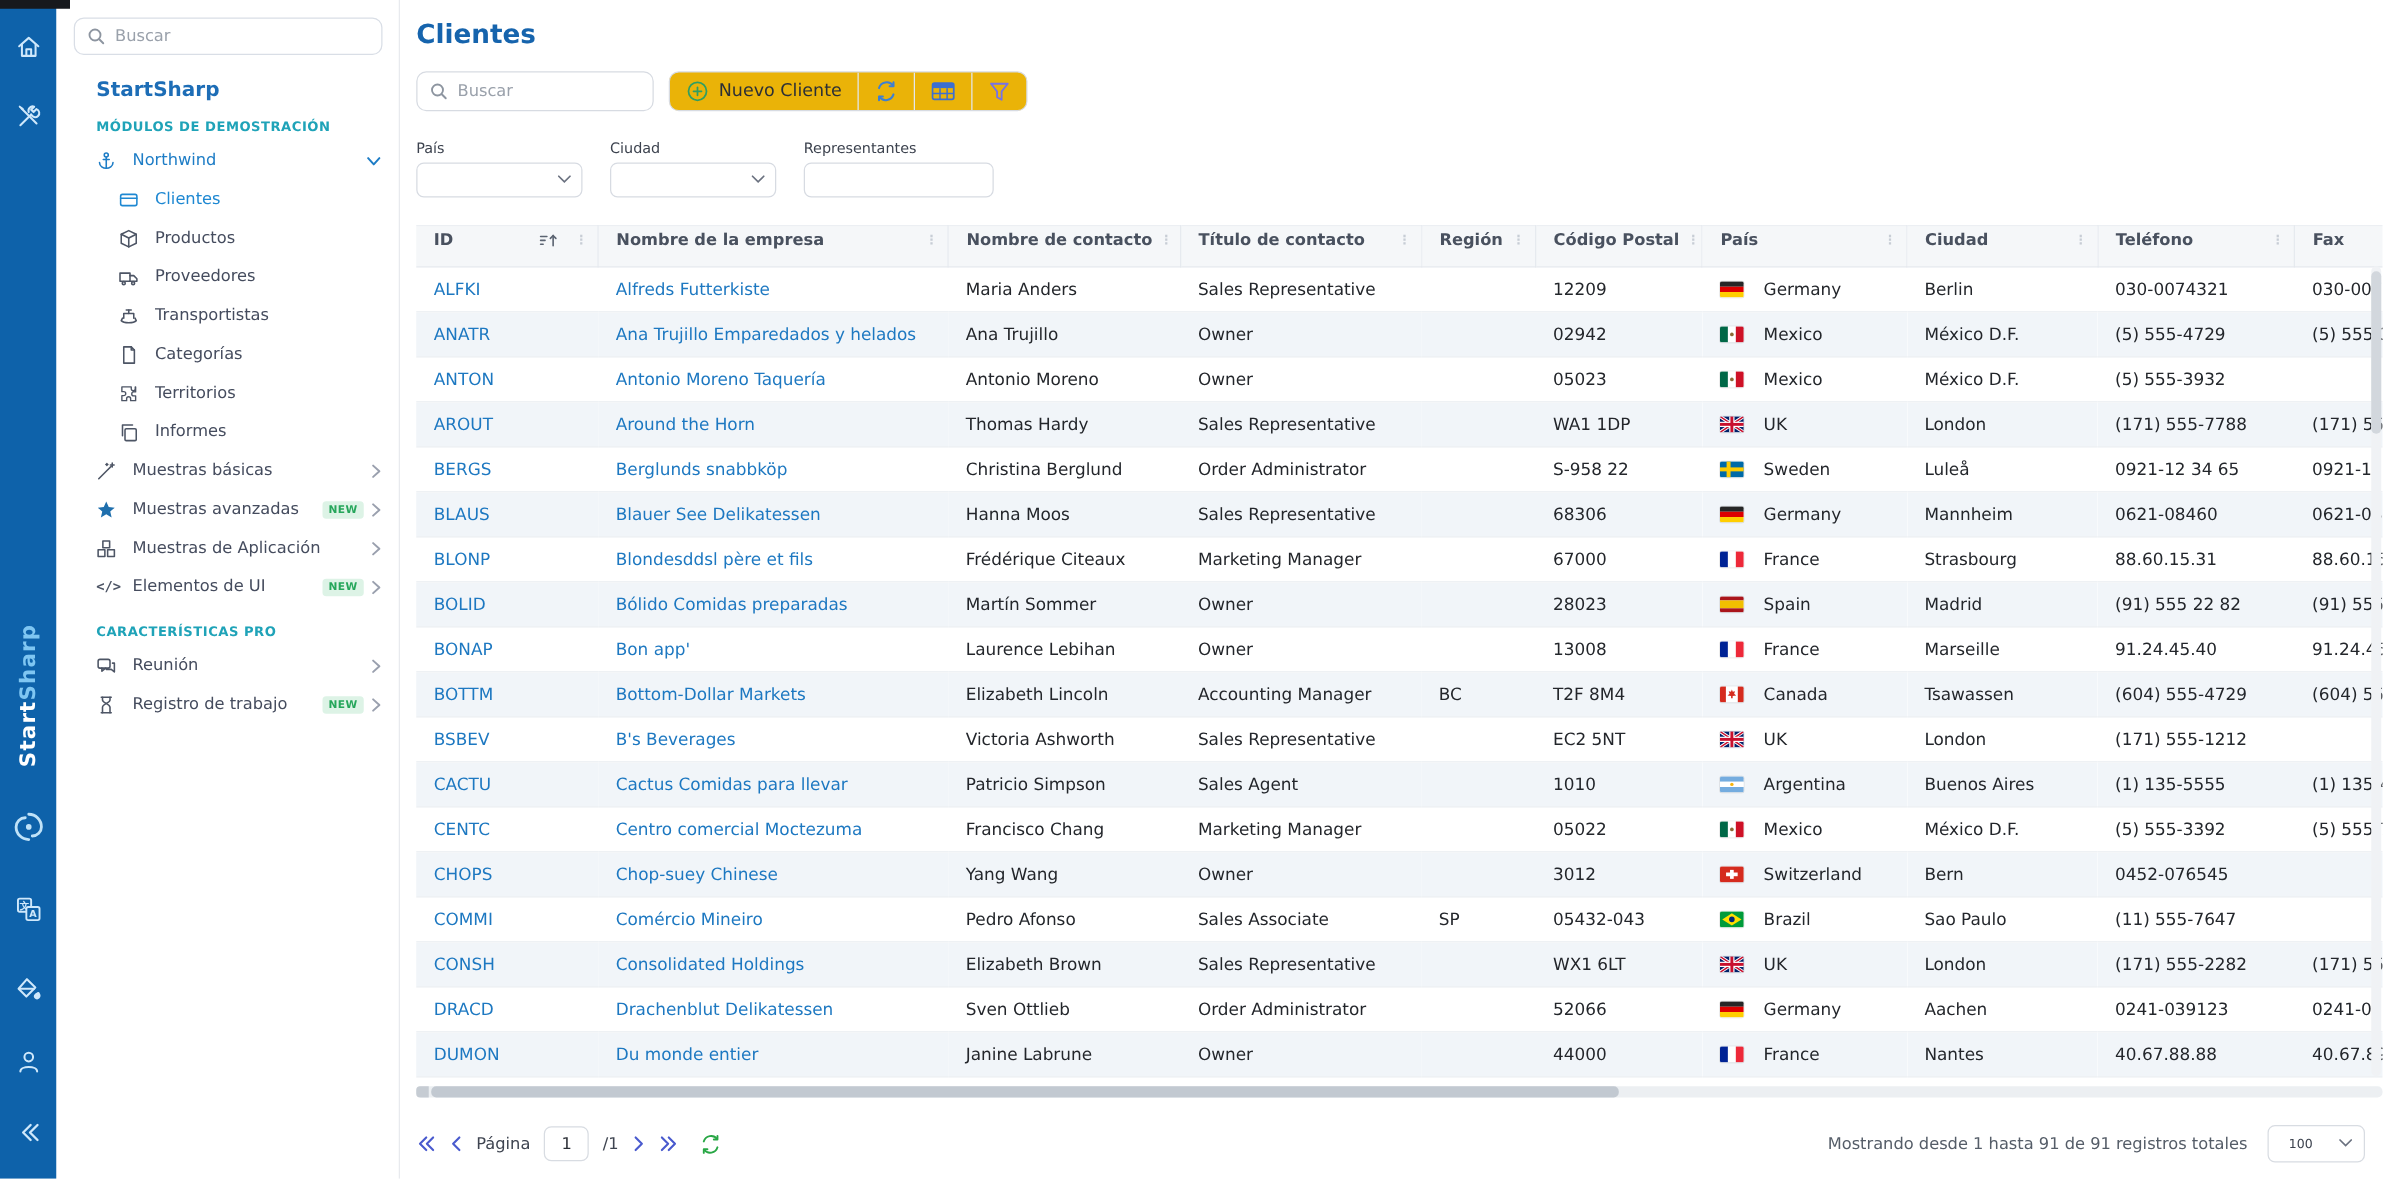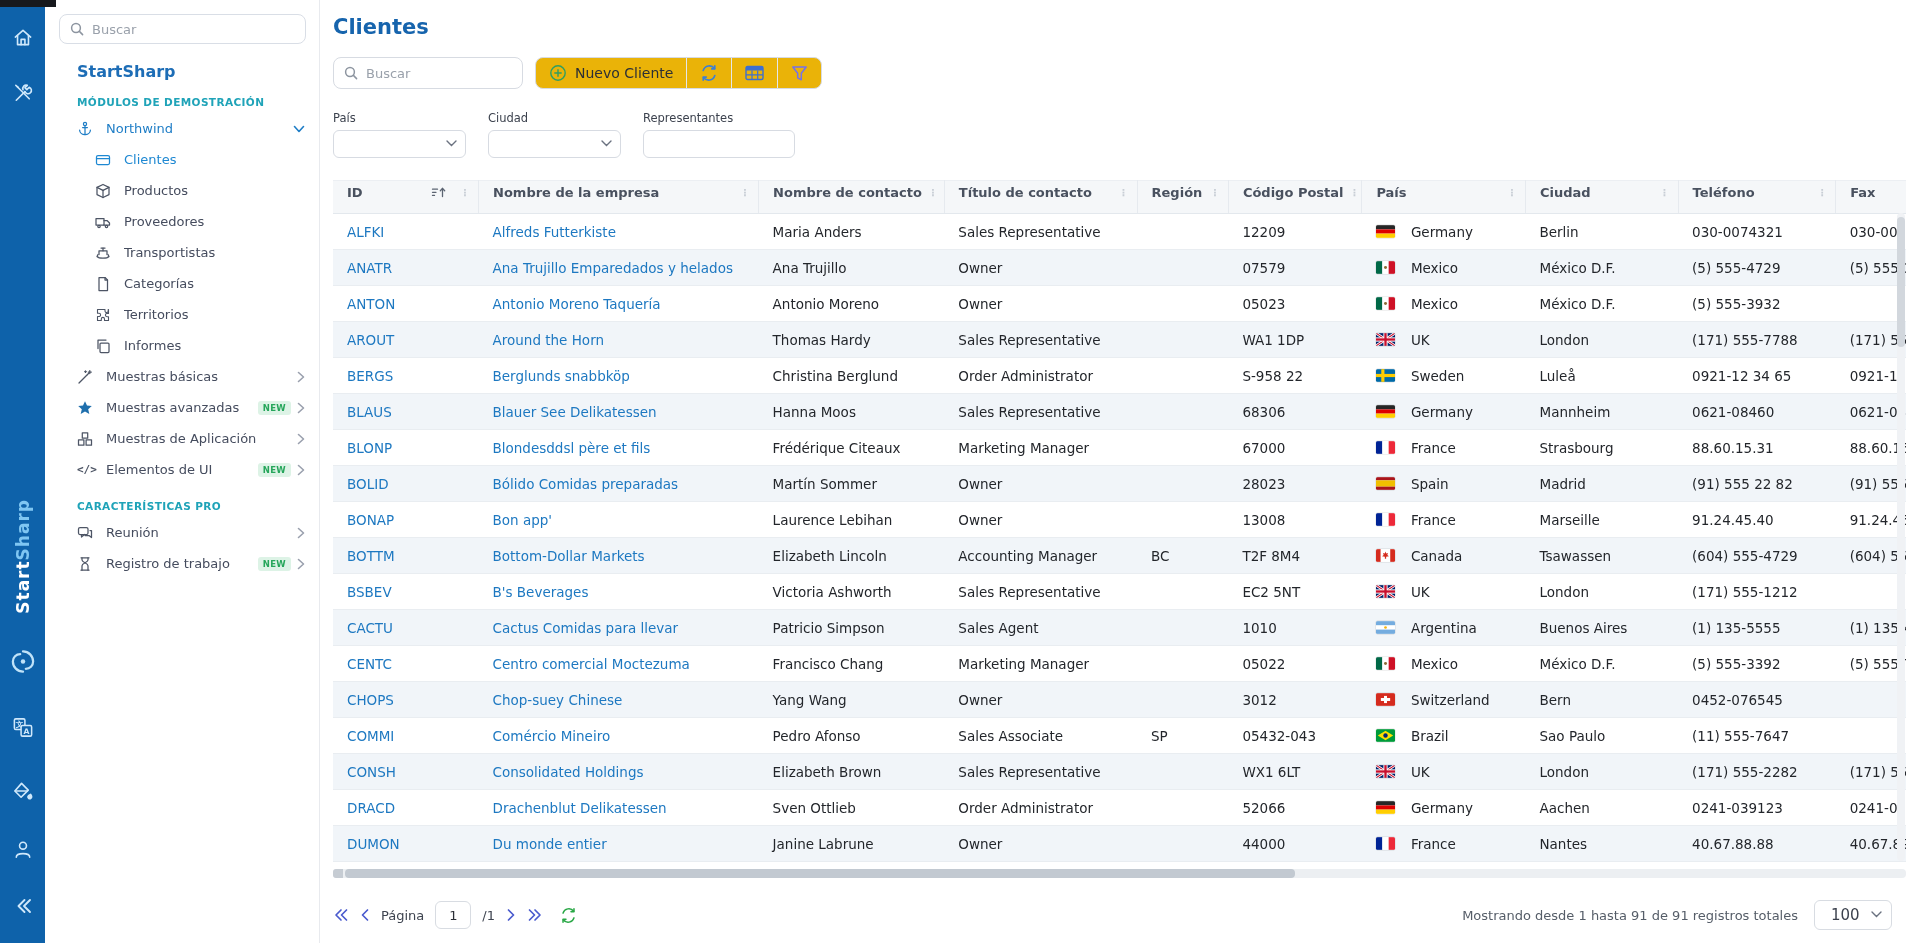--- a/index.html
+++ b/index.html
@@ -114,21 +114,21 @@
   .pager input {
     width:36px; height:28px; border:1px solid #d8dce2; border-radius:6px; text-align:center;
     font-size:13px; color:#2b2f36; outline:none; font-family:inherit;
   }
   .pgrefresh { color:#28a745; line-height:0; cursor:pointer; margin-left:6px; }
   .fright { margin-left:auto; display:flex; align-items:center; gap:16px;justify-content:flex-end; }
   .finfo { font-size:13px; color:#555d68; }
   .fsize {
     width:78px; height:30px; border:1px solid #d8dce2; border-radius:6px; background:#fff;
     position:relative; display:flex; align-items:center; padding-left:16px;
-    font-size:15px; color:#3c424e; cursor:pointer;
+    font-size:10px; color:#3c424e; cursor:pointer;
   }
   .fsize .dn { position:absolute; right:9px; top:10px; color:#6b7280; line-height:0; }
 </style>
 </head>
 <body>
 
 <div class="app">
 
   <div class="rail">
     <div class="topstrip"></div>
@@ -511,21 +511,21 @@
               <td>Berlin</td>
               <td>030-0074321</td>
               <td>030-0076545</td>
             </tr>
             <tr>
               <td><a>ANATR</a></td>
               <td><a>Ana Trujillo Emparedados y helados</a></td>
               <td>Ana Trujillo</td>
               <td>Owner</td>
               <td></td>
-              <td>07579</td>
+              <td>02942</td>
               <td>
                 <span class="flagwrap">
                   <span class="cflag"><svg width="19" height="13" viewBox="0 0 18 12" style="border-radius:1.5px;box-shadow:0 0 0 .5px rgba(0,0,0,.12)">
                       <rect x="0" y="0" width="6" height="12" fill="#006847"></rect>
                       <rect x="6" y="0" width="6" height="12" fill="#fff"></rect>
                       <rect x="12" y="0" width="6" height="12" fill="#ce1126"></rect>
                       <circle cx="9" cy="6" r="1.4" fill="#8c6a34"></circle>
                     </svg></span>
                   <span>Mexico</span>
                 </span>

